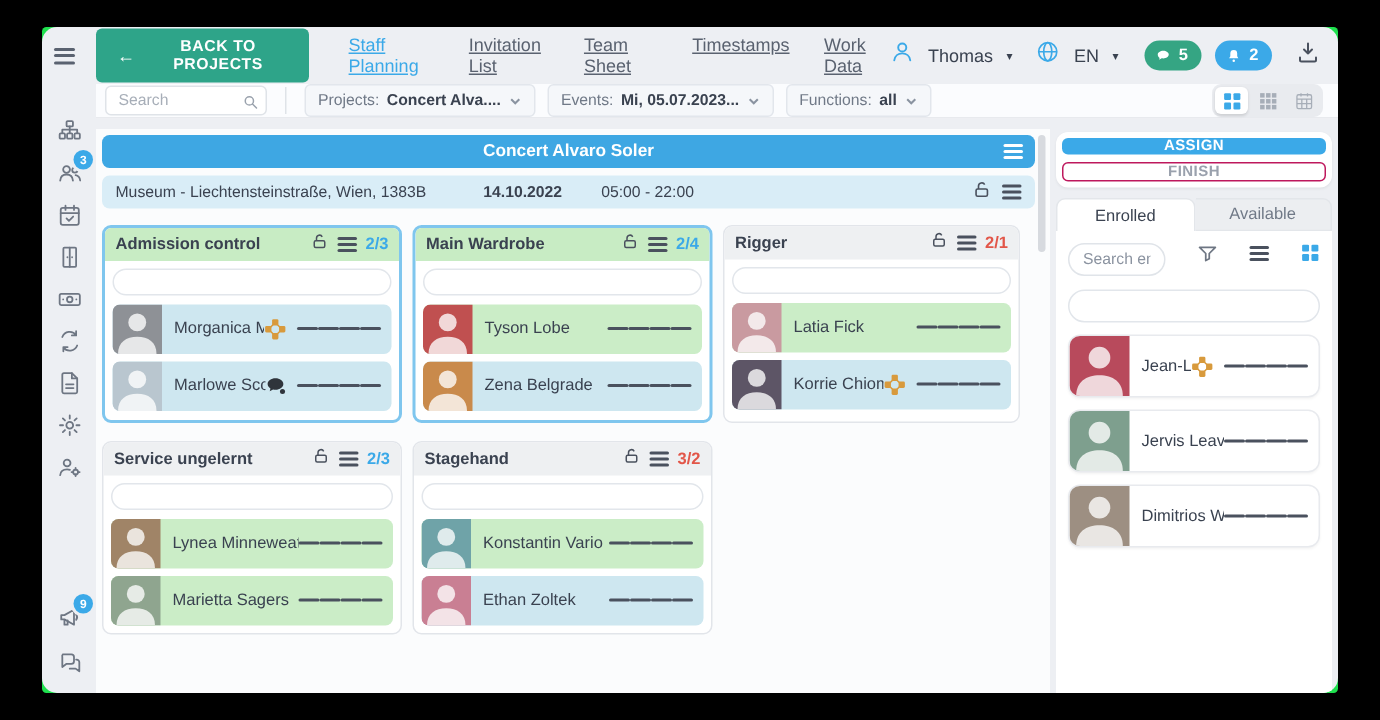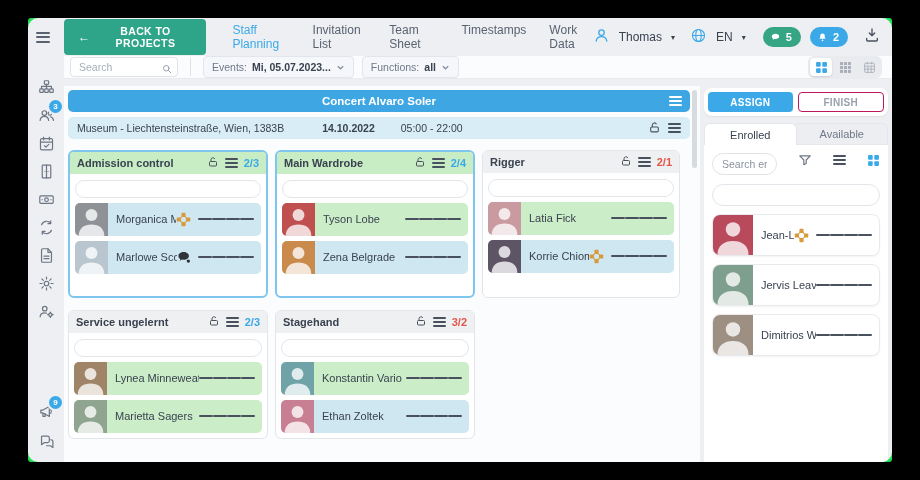--- a/index.html
+++ b/index.html
@@ -7,21 +7,21 @@
   #backdrop{position:absolute;left:28px;top:18px;width:864px;height:444px;background:#1fe04e;border-radius:3px;}
   #window{position:absolute;left:28px;top:18px;width:864px;height:444px;background:#edeff3;
     border-radius:10px;overflow:hidden;color:#3a4250;}
   
   #topbar{position:absolute;left:0;top:0;right:0;height:38px;display:flex;align-items:center;padding:0 12px 0 8px;box-sizing:border-box;}
   .hamb i{display:block;width:14px;height:2px;background:#5a6270;margin:2.5px 0;border-radius:1px;}
   #back-btn{margin-left:14px;display:flex;align-items:center;gap:8px;background:#2ea489;color:#fff;
     border:none;border-radius:4px;padding:6px 14px;font-size:10.5px;font-weight:bold;letter-spacing:.4px;cursor:pointer;font-family:inherit;}
   #back-btn .arr{font-size:12px;line-height:1;}
   #tabs{display:flex;gap:23px;margin-left:26px;font-size:12px;color:#5a6270;}
-  #tabs .tab{padding:11px 0 9px;cursor:pointer;}
+  #tabs .tab{padding:11px 0 9px;cursor:pointer;text-decoration:underline;}
   #tabs .tab.active{color:#3ba9e8;border-bottom:2px solid #3ba9e8;}
   #top-right{margin-left:auto;display:flex;align-items:center;gap:9px;}
   .caret{font-size:8px;color:#3a4250;}
   .uname{font-size:12px;color:#3a4250;}
   .pill{height:20px;border-radius:11px;display:flex;align-items:center;gap:5px;padding:0 9px 0 7px;color:#fff;font-size:11px;font-weight:bold;}
   .pill.green{background:#35a583;}
   .pill.blue{background:#3ba9e8;}
   
   #sidebar{position:absolute;left:0;top:38px;bottom:0;width:36px;display:flex;flex-direction:column;align-items:center;
     padding:22px 0 12px;box-sizing:border-box;gap:10px;}
@@ -55,40 +55,40 @@
   .bars3 i{display:block;width:13px;height:2px;background:#4a515e;margin:2px 0;border-radius:1px;}
   .bars3.w i{background:#fff;}
   #eventbar{margin-top:5px;height:22px;background:#d9edf7;border-radius:5px;display:flex;align-items:center;
     padding:0 9px;font-size:10.5px;color:#3a4250;}
   #eventbar .date{font-weight:bold;margin-left:38px;}
   #eventbar .time{margin-left:26px;}
   #eventbar .eicons{margin-left:auto;display:flex;align-items:center;gap:7px;}
   #cards{margin-top:11px;display:grid;grid-template-columns:200px 200px 198px;column-gap:7px;row-gap:12px;}
   .fcard{background:#fff;border:1px solid #e2e5ea;border-radius:6px;overflow:hidden;box-sizing:border-box;}
   .fcard.selected{border:2px solid #7fc6ee;}
-  #cards .fcard:nth-child(-n+3){height:148px;}
+  #cards .fcard:nth-child(-n+3){height:132px;}
   .chead{height:22px;display:flex;align-items:center;gap:6px;padding:0 7px;cursor:pointer;}
   .chead.hgreen{background:#c8ecc4;}
   .chead.hgray{background:#eef0f2;}
   .cname{flex:1;font-size:11px;font-weight:bold;color:#3a4250;white-space:nowrap;overflow:hidden;}
   .count{font-size:11px;font-weight:bold;}
   .cbody{padding:5px;}
   .slotinput{width:100%;box-sizing:border-box;height:18px;border:1px solid #e2e6eb;border-radius:9px;background:#fff;outline:none;}
   .member{margin-top:5px;height:33px;border-radius:5px;display:flex;align-items:center;overflow:hidden;cursor:grab;}
   .member.mg{background:#cbedc7;}
   .member.mb{background:#cee7f0;}
   .avatar{width:33px;height:33px;flex:0 0 33px;display:flex;align-items:flex-end;justify-content:center;overflow:hidden;}
   .mname{flex:1;font-size:11px;color:#3a4250;padding-left:8px;white-space:nowrap;overflow:hidden;}
   .ricons{display:flex;align-items:center;gap:7px;padding-right:7px;}
   .bars4 i{display:block;width:14px;height:1.8px;background:#4a515e;margin:1.6px 0;border-radius:1px;}
   
   #vscroll{position:absolute;left:664px;top:72px;width:5px;height:78px;background:#d7dadf;border-radius:3px;}
   
   #panel{position:absolute;left:676px;top:70px;width:184px;bottom:0;display:flex;flex-direction:column;}
-  #actioncard{background:#fff;border-radius:8px;padding:4px;display:flex;gap:5px;box-shadow:0 1px 2px rgba(0,0,0,.06);}
+  #actioncard{background:#fff;border-radius:8px;padding:4px;display:flex;gap:5px;box-shadow:0 1px 2px rgba(0,0,0,.06);flex-direction:column;}
   #actioncard .abtn{flex:1;height:20px;border-radius:4px;font-size:10px;font-weight:bold;letter-spacing:.3px;
     display:flex;align-items:center;justify-content:center;cursor:pointer;}
   #assign-btn{background:#3ba9e8;color:#fff;}
   #finish-btn{background:#fff;color:#9aa1ad;border:1px solid #be185d;box-sizing:border-box;}
   #ptabs{display:flex;margin-top:7px;}
   .ptab{flex:1;height:22px;display:flex;align-items:center;justify-content:center;font-size:11px;cursor:pointer;box-sizing:border-box;}
   .ptab.active{background:#fff;color:#3a4250;border:1px solid #e3e6ea;border-bottom:none;border-radius:6px 6px 0 0;}
   .ptab.inactive{background:#eceef1;color:#707987;border:1px solid #e3e6ea;border-left:none;border-radius:0 6px 0 0;}
   #pbody{flex:1;background:#fff;padding:8px;overflow:hidden;}
   #psearchrow{display:flex;gap:21px;}
@@ -241,20 +241,27 @@
 
   <div id="filterbar">
     <span class="searchwrap">
       <input placeholder="Search" style="">
       <span class="mag"><svg width="12" height="12" viewBox="0 0 24 24" fill="none" stroke="#9aa2ad" stroke-width="2" stroke-linecap="round">
             <circle cx="10.5" cy="10.5" r="5.5"></circle>
             <path d="M15 15l5 5"></path>
           </svg></span>
     </span>
     <span class="vdiv"></span>
+    <span class="drop">
+      <span class="lbl">Projects:</span>
+      <span class="val">Concert Alva....</span>
+      <svg width="9" height="9" viewBox="0 0 10 10" fill="none" stroke="#8a93a0" stroke-width="1.5">
+          <path d="M2 3.5l3 3 3-3"></path>
+        </svg>
+    </span>
     <span class="drop">
       <span class="lbl">Events:</span>
       <span class="val">Mi, 05.07.2023...</span>
       <svg width="9" height="9" viewBox="0 0 10 10" fill="none" stroke="#8a93a0" stroke-width="1.5">
           <path d="M2 3.5l3 3 3-3"></path>
         </svg>
     </span>
     <span class="drop">
       <span class="lbl">Functions:</span>
       <span class="val">all</span>

